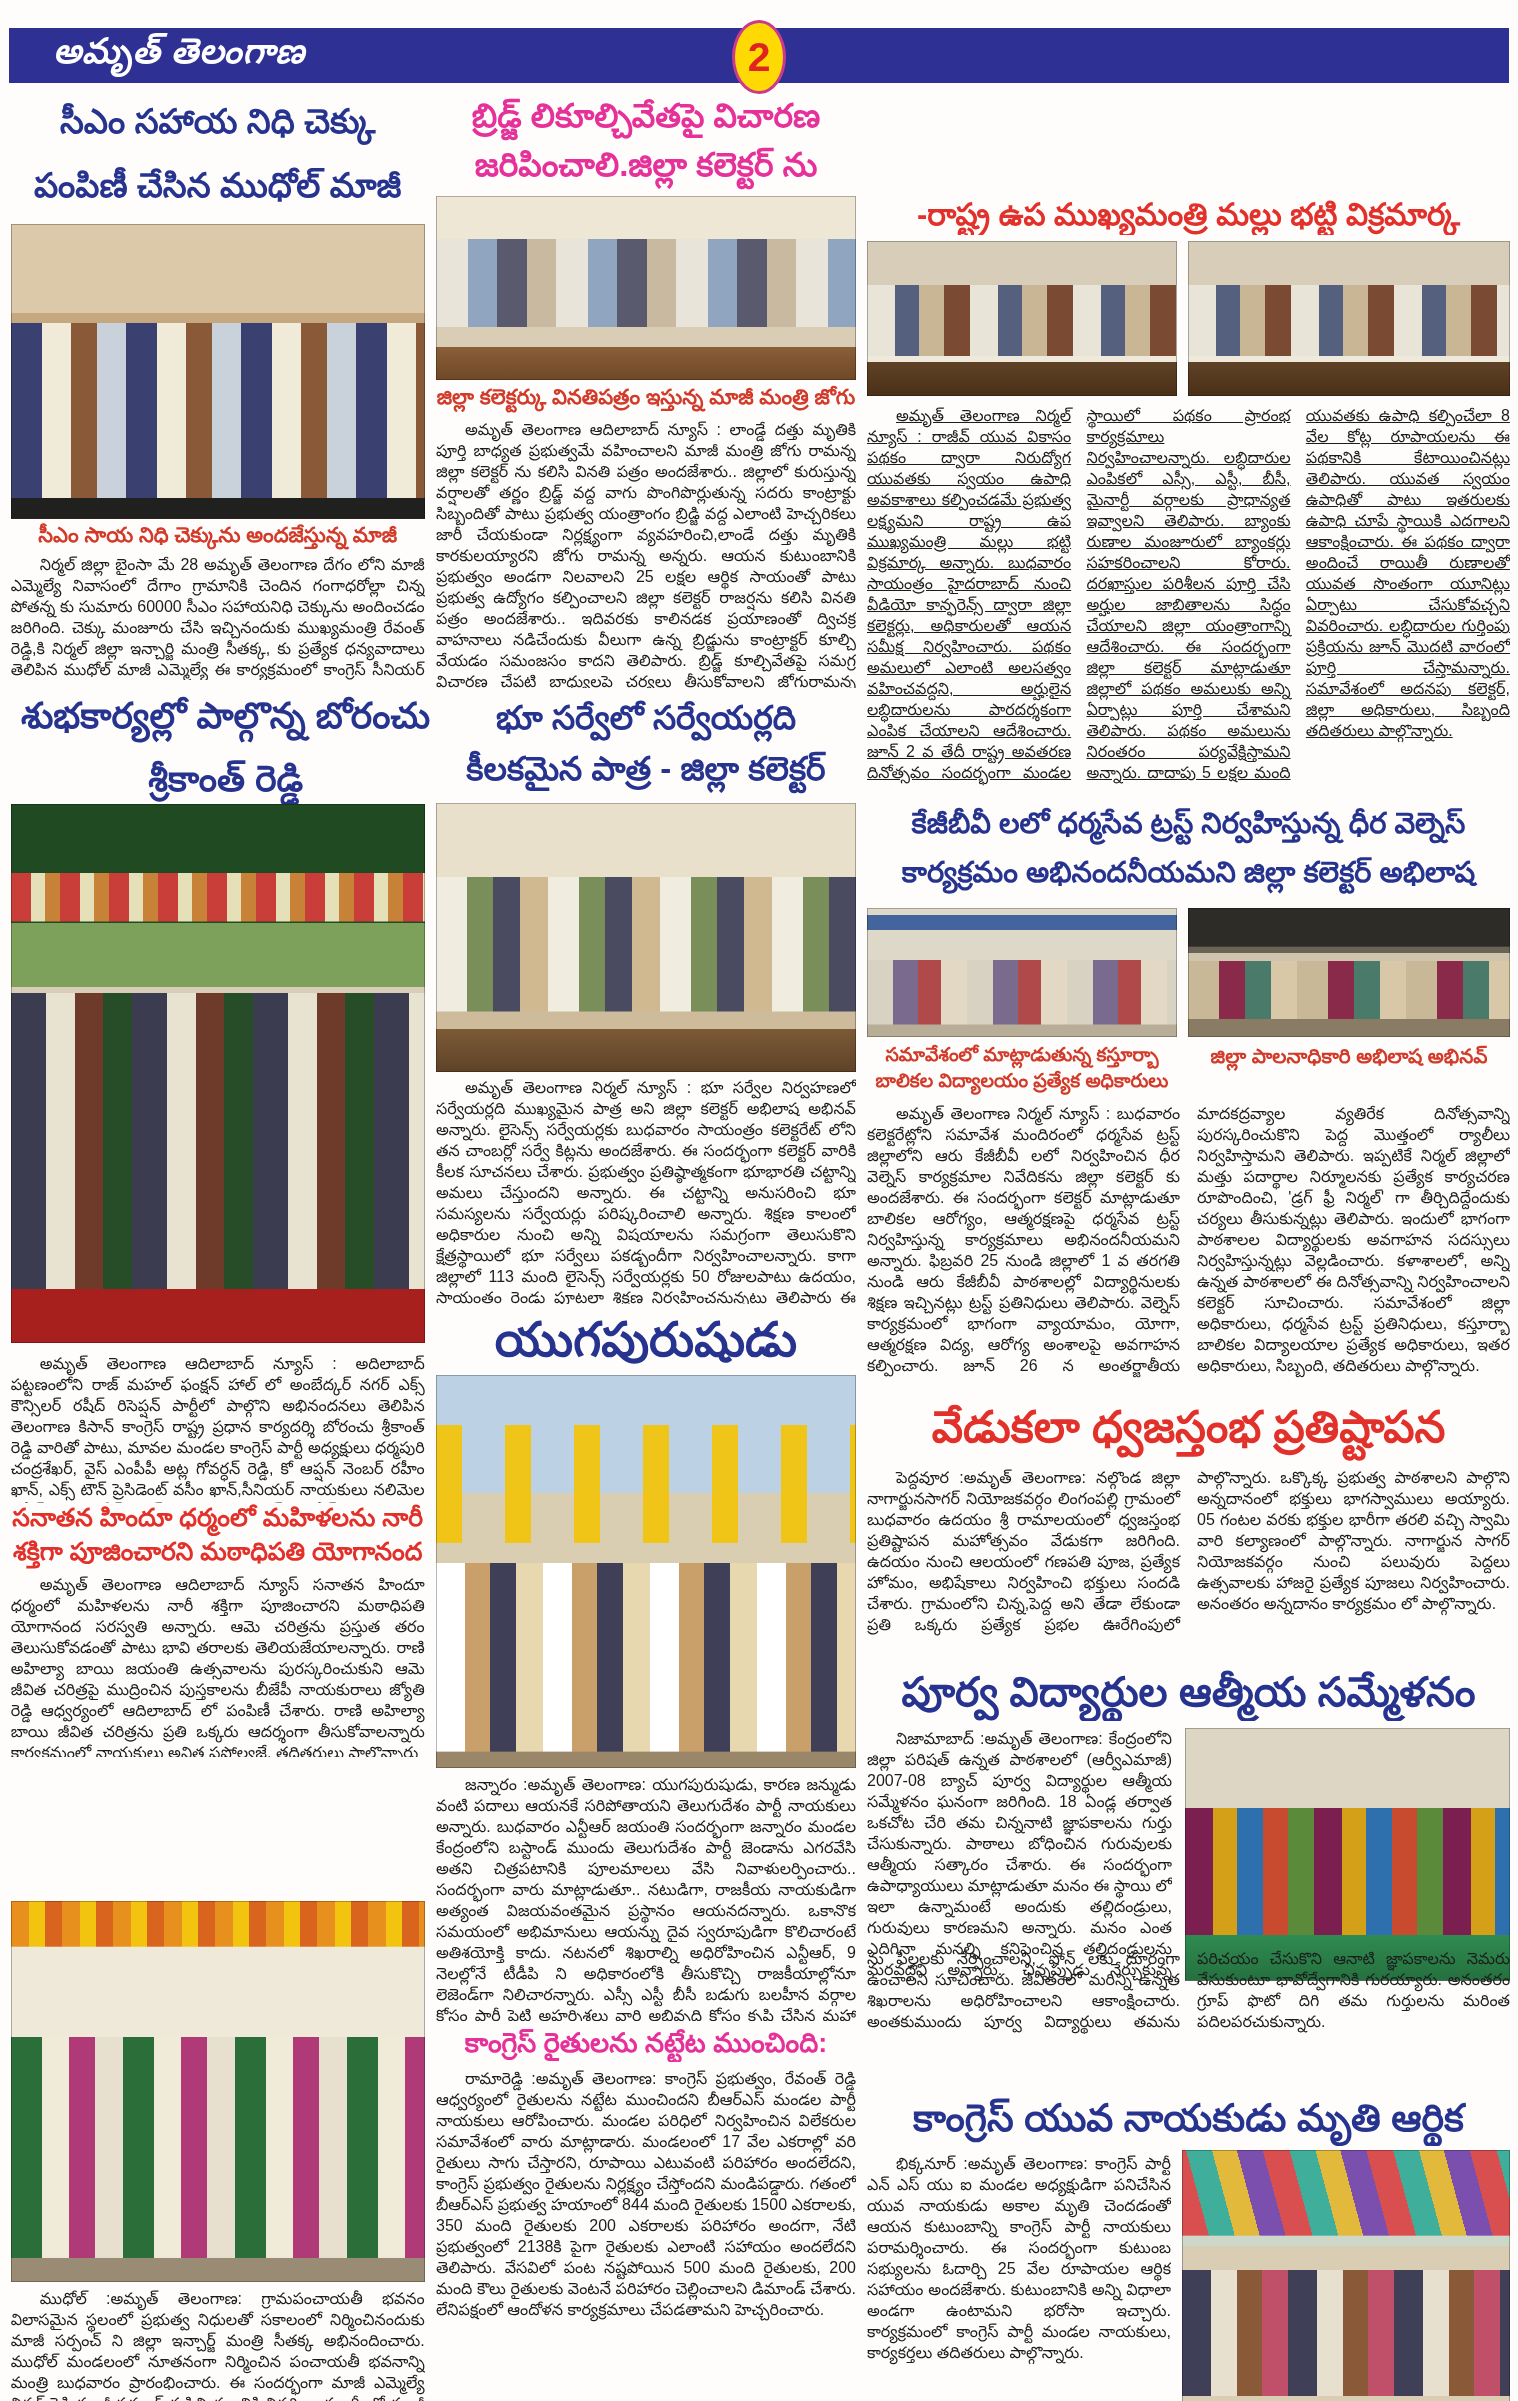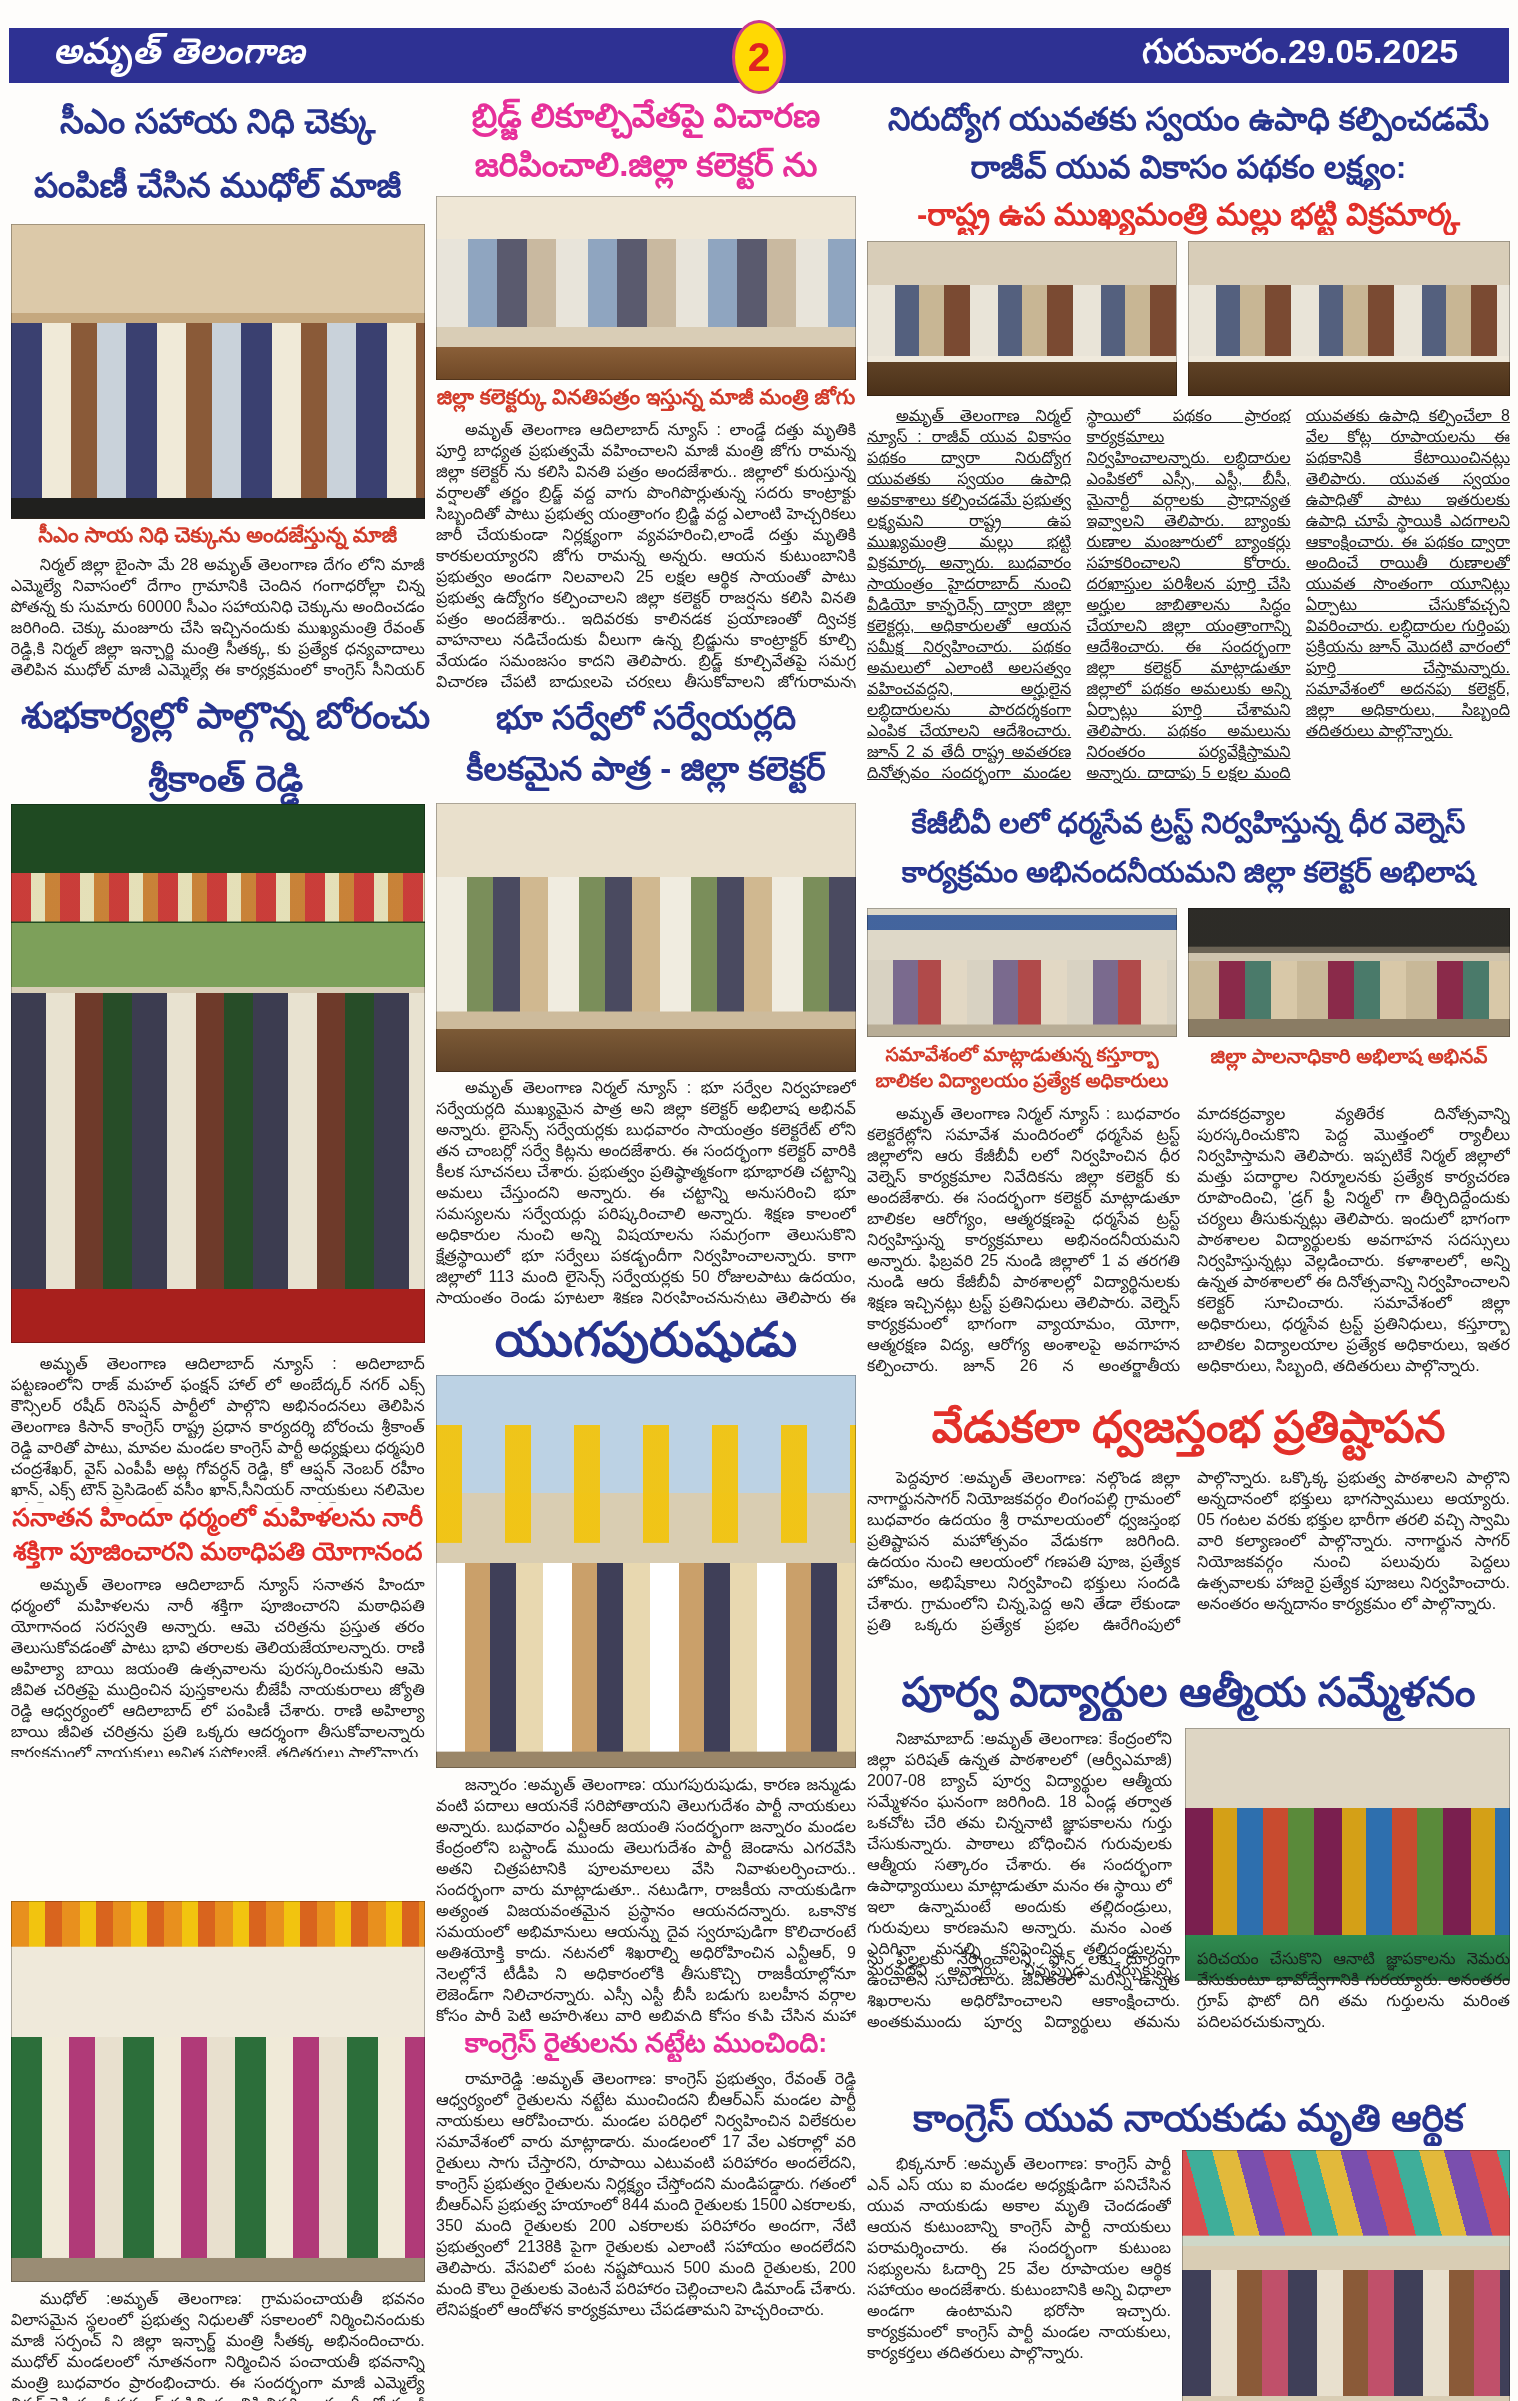--- a/index.html
+++ b/index.html
@@ -135,21 +135,20 @@
 </head>
 <body>
 
 <div class="page">
 
   <header class="masthead">
     <span class="paper-name">అమృత్ తెలంగాణ</span>
     <span class="page-badge">
       <span>2</span>
     </span>
-    <span class="edition-date">గురువారం.29.05.2025</span>
   </header>
 
   <h2 class="hl blue abs" style="left:10.7px;top:89px;width:414px;height:130px;font-size:34px;line-height:64px;">సీఎం సహాయ నిధి చెక్కు పంపిణీ చేసిన ముధోల్ మాజీ ఎమ్మెల్యే జీ విఠల్ రెడ్డి,</h2>
   <div class="photo ph-cheque" style="left:10.7px;top:224px;width:414px;height:295px;"></div>
   <p class="caption abs" style="left:10.7px;top:523px;width:414px;height:28px;font-size:21px;">సీఎం సాయ నిధి చెక్కును అందజేస్తున్న మాజీ ఎమ్మెల్యే విట్టల్ రెడ్డి</p>
   <p class="bodytext abs" style="left:10.7px;top:554px;width:414px;height:126px;">నిర్మల్ జిల్లా బైంసా మే 28 అమృత్ తెలంగాణ దేగం లోని మాజీ ఎమ్మెల్యే నివాసంలో దేగాం గ్రామానికి చెందిన గంగాధరోల్లా చిన్న పోతన్న కు సుమారు 60000 సీఎం సహాయనిధి చెక్కును అందించడం జరిగింది. చెక్కు మంజూరు చేసి ఇచ్చినందుకు ముఖ్యమంత్రి రేవంత్ రెడ్డి,కి నిర్మల్ జిల్లా ఇన్చార్జి మంత్రి సీతక్క, కు ప్రత్యేక ధన్యవాదాలు తెలిపిన ముధోల్ మాజీ ఎమ్మెల్యే ఈ కార్యక్రమంలో కాంగ్రెస్ సీనియర్ నాయకులు సాయిలు, రమేష్, నాని, పాల్గొన్నారు</p>
 
   <h2 class="hl blue abs" style="left:10.7px;top:684px;width:414px;height:129px;font-size:36px;line-height:63px;margin-left:8px;">శుభకార్యల్లో పాల్గొన్న బోరంచు శ్రీకాంత్ రెడ్డి</h2>
   <div class="photo ph-garland" style="left:10.7px;top:804px;width:414px;height:539px;"></div>
   <p class="bodytext abs" style="left:10.7px;top:1353px;width:414px;height:150px;">అమృత్ తెలంగాణ ఆదిలాబాద్ న్యూస్ : అదిలాబాద్ పట్టణంలోని రాజ్ మహల్ ఫంక్షన్ హాల్ లో అంబేద్కర్ నగర్ ఎక్స్ కౌన్సిలర్ రషీద్ రిసెప్షన్ పార్టీలో పాల్గొని అభినందనలు తెలిపిన తెలంగాణ కిసాన్ కాంగ్రెస్ రాష్ట్ర ప్రధాన కార్యదర్శి బోరంచు శ్రీకాంత్ రెడ్డి వారితో పాటు, మావల మండల కాంగ్రెస్ పార్టీ అధ్యక్షులు ధర్మపురి చంద్రశేఖర్, వైస్ ఎంపీపీ అట్ల గోవర్ధన్ రెడ్డి, కో ఆప్షన్ నెంబర్ రహీం ఖాన్, ఎక్స్ టౌన్ ప్రెసిడెంట్ వసీం ఖాన్,సీనియర్ నాయకులు నలిమెల నవీన్ రెడ్డి,ఫిరోజ్ ఖాన్, కొరాటి ప్రభాకర్, అలీమ్ తదితరులు పాల్గొన్నారు</p>
@@ -169,21 +168,20 @@
   <div class="photo ph-survey" style="left:436px;top:803px;width:420px;height:269px;"></div>
   <p class="bodytext abs" style="left:436px;top:1077px;width:420px;height:227px;">అమృత్ తెలంగాణ నిర్మల్ న్యూస్ : భూ సర్వేల నిర్వహణలో సర్వేయర్లది ముఖ్యమైన పాత్ర అని జిల్లా కలెక్టర్ అభిలాష అభినవ్ అన్నారు. లైసెన్స్ సర్వేయర్లకు బుధవారం సాయంత్రం కలెక్టరేట్ లోని తన చాంబర్లో సర్వే కిట్లను అందజేశారు. ఈ సందర్భంగా కలెక్టర్ వారికి కీలక సూచనలు చేశారు. ప్రభుత్వం ప్రతిష్ఠాత్మకంగా భూభారతి చట్టాన్ని అమలు చేస్తుందని అన్నారు. ఈ చట్టాన్ని అనుసరించి భూ సమస్యలను సర్వేయర్లు పరిష్కరించాలి అన్నారు. శిక్షణ కాలంలో అధికారుల నుంచి అన్ని విషయాలను సమగ్రంగా తెలుసుకొని క్షేత్రస్థాయిలో భూ సర్వేలు పకడ్బందీగా నిర్వహించాలన్నారు. కాగా జిల్లాలో 113 మంది లైసెన్స్ సర్వేయర్లకు 50 రోజులపాటు ఉదయం, సాయంత్రం రెండు పూటలా శిక్షణ నిర్వహించనున్నట్లు తెలిపారు ఈ కార్యక్రమంలో ఏడి ల్యాండ్ సర్వేయర్ సుదర్శన్, లైసెన్స్ సర్వేయర్లు, అధికారులు, తదితరులు పాల్గొన్నారు.</p>
 
   <h2 class="hl blue abs" style="left:436px;top:1309px;width:420px;height:61px;font-size:48px;line-height:61px;">యుగపురుషుడు ఎన్టీఆర్</h2>
   <div class="photo ph-ntr" style="left:436px;top:1375px;width:420px;height:393px;"></div>
   <p class="bodytext abs" style="left:436px;top:1774px;width:420px;height:247px;">జన్నారం :అమృత్ తెలంగాణ: యుగపురుషుడు, కారణ జన్ముడు వంటి పదాలు ఆయనకే సరిపోతాయని తెలుగుదేశం పార్టీ నాయకులు అన్నారు. బుధవారం ఎన్టీఆర్ జయంతి సందర్భంగా జన్నారం మండల కేంద్రంలోని బస్టాండ్ ముందు తెలుగుదేశం పార్టీ జెండాను ఎగరవేసి అతని చిత్రపటానికి పూలమాలలు వేసి నివాళులర్పించారు.. సందర్భంగా వారు మాట్లాడుతూ.. నటుడిగా, రాజకీయ నాయకుడిగా అత్యంత విజయవంతమైన ప్రస్థానం ఆయనదన్నారు. ఒకానొక సమయంలో అభిమానులు ఆయన్ను దైవ స్వరూపుడిగా కొలిచారంటే అతిశయోక్తి కాదు. నటనలో శిఖరాల్ని అధిరోహించిన ఎన్టీఆర్, 9 నెలల్లోనే టీడీపి ని అధికారంలోకి తీసుకొచ్చి రాజకీయాల్లోనూ లెజెండ్‌గా నిలిచారన్నారు. ఎస్సీ ఎస్టీ బీసీ బడుగు బలహీన వర్గాల కోసం పార్టీ పెట్టి అహర్నిశలు వారి అభివృద్ధి కోసం కృషి చేసిన మహా నాయకుడు అన్నారు. అలాంటి మహానాయకుని స్మరించుకోవడం ఎంతో అవసరం అన్నారు. కార్యక్రమంలో పార్టీ మండల ప్రధాన కార్యదర్శి, గొల్లపల్లి ప్రసాద్ పట్టణ నాయకులు, నాయక్ చంద్రమౌళి తదితరులు పాల్గొన్నారు.</p>
 
   <h2 class="hl pink abs" style="left:436px;top:2025px;width:420px;height:37px;font-size:27px;line-height:37px;">కాంగ్రెస్ రైతులను నట్టేట ముంచింది: బీఆర్ఎస్ నాయకులు</h2>
   <p class="bodytext abs" style="left:436px;top:2068px;width:420px;height:333px;">రామారెడ్డి :అమృత్ తెలంగాణ: కాంగ్రెస్ ప్రభుత్వం, రేవంత్ రెడ్డి ఆధ్వర్యంలో రైతులను నట్టేట ముంచిందని బీఆర్ఎస్ మండల పార్టీ నాయకులు ఆరోపించారు. మండల పరిధిలో నిర్వహించిన విలేకరుల సమావేశంలో వారు మాట్లాడారు. మండలంలో 17 వేల ఎకరాల్లో వరి రైతులు సాగు చేస్తారని, రూపాయి ఎటువంటి పరిహారం అందలేదని, కాంగ్రెస్ ప్రభుత్వం రైతులను నిర్లక్ష్యం చేస్తోందని మండిపడ్డారు. గతంలో బీఆర్ఎస్ ప్రభుత్వ హయాంలో 844 మంది రైతులకు 1500 ఎకరాలకు, 350 మంది రైతులకు 200 ఎకరాలకు పరిహారం అందగా, నేటి ప్రభుత్వంలో 2138కి పైగా రైతులకు ఎలాంటి సహాయం అందలేదని తెలిపారు. వేసవిలో పంట నష్టపోయిన 500 మంది రైతులకు, 200 మంది కౌలు రైతులకు వెంటనే పరిహారం చెల్లించాలని డిమాండ్ చేశారు. లేనిపక్షంలో ఆందోళన కార్యక్రమాలు చేపడతామని హెచ్చరించారు.</p>
 
-  <h2 class="hl blue abs" style="left:867px;top:95px;width:643px;height:95px;font-size:32px;line-height:48px;">నిరుద్యోగ యువతకు స్వయం ఉపాధి కల్పించడమే రాజీవ్ యువ వికాసం పథకం లక్ష్యం:</h2>
   <h3 class="hl red abs" style="left:867px;top:195px;width:643px;height:40px;font-size:31px;line-height:40px;">-రాష్ట్ర ఉప ముఖ్యమంత్రి మల్లు భట్టి విక్రమార్క</h3>
   <div class="photo ph-meet" style="left:867px;top:241px;width:310px;height:155px;"></div>
   <div class="photo ph-meet" style="left:1188px;top:241px;width:322px;height:155px;"></div>
   <p class="bodytext cols3 abs" style="left:867px;top:405px;width:643px;height:384px;">అమృత్ తెలంగాణ నిర్మల్ న్యూస్ : రాజీవ్ యువ వికాసం పథకం ద్వారా నిరుద్యోగ యువతకు స్వయం ఉపాధి అవకాశాలు కల్పించడమే ప్రభుత్వ లక్ష్యమని రాష్ట్ర ఉప ముఖ్యమంత్రి మల్లు భట్టి విక్రమార్క అన్నారు. బుధవారం సాయంత్రం హైదరాబాద్ నుంచి వీడియో కాన్ఫరెన్స్ ద్వారా జిల్లా కలెక్టర్లు, అధికారులతో ఆయన సమీక్ష నిర్వహించారు. పథకం అమలులో ఎలాంటి అలసత్వం వహించవద్దని, అర్హులైన లబ్ధిదారులను పారదర్శకంగా ఎంపిక చేయాలని ఆదేశించారు. జూన్ 2 వ తేదీ రాష్ట్ర అవతరణ దినోత్సవం సందర్భంగా మండల స్థాయిలో పథకం ప్రారంభ కార్యక్రమాలు నిర్వహించాలన్నారు. లబ్ధిదారుల ఎంపికలో ఎస్సీ, ఎస్టీ, బీసీ, మైనార్టీ వర్గాలకు ప్రాధాన్యత ఇవ్వాలని తెలిపారు. బ్యాంకు రుణాల మంజూరులో బ్యాంకర్లు సహకరించాలని కోరారు. దరఖాస్తుల పరిశీలన పూర్తి చేసి అర్హుల జాబితాలను సిద్ధం చేయాలని జిల్లా యంత్రాంగాన్ని ఆదేశించారు. ఈ సందర్భంగా జిల్లా కలెక్టర్ మాట్లాడుతూ జిల్లాలో పథకం అమలుకు అన్ని ఏర్పాట్లు పూర్తి చేశామని తెలిపారు. పథకం అమలును నిరంతరం పర్యవేక్షిస్తామని అన్నారు. దాదాపు 5 లక్షల మంది యువతకు ఉపాధి కల్పించేలా 8 వేల కోట్ల రూపాయలను ఈ పథకానికి కేటాయించినట్లు తెలిపారు. యువత స్వయం ఉపాధితో పాటు ఇతరులకు ఉపాధి చూపే స్థాయికి ఎదగాలని ఆకాంక్షించారు. ఈ పథకం ద్వారా అందించే రాయితీ రుణాలతో యువత సొంతంగా యూనిట్లు ఏర్పాటు చేసుకోవచ్చని వివరించారు. లబ్ధిదారుల గుర్తింపు ప్రక్రియను జూన్ మొదటి వారంలో పూర్తి చేస్తామన్నారు. సమావేశంలో అదనపు కలెక్టర్, జిల్లా అధికారులు, సిబ్బంది తదితరులు పాల్గొన్నారు.</p>
 
   <h2 class="hl blue abs" style="left:867px;top:799px;width:643px;height:101px;font-size:29px;line-height:49px;">కేజీబీవీ లలో ధర్మసేవ ట్రస్ట్ నిర్వహిస్తున్న ధీర వెల్నెస్ కార్యక్రమం అభినందనీయమని జిల్లా కలెక్టర్ అభిలాష అభినవ్ అన్నారు.</h2>
   <div class="photo ph-kgbv1" style="left:867px;top:908px;width:310px;height:129px;"></div>
   <div class="photo ph-kgbv2" style="left:1188px;top:908px;width:322px;height:129px;"></div>
   <p class="caption abs" style="left:867px;top:1042px;width:310px;height:55px;font-size:19px;line-height:26px;">సమావేశంలో మాట్లాడుతున్న కస్తూర్బా బాలికల విద్యాలయం ప్రత్యేక అధికారులు</p>
   <p class="caption abs" style="left:1188px;top:1045px;width:322px;height:28px;font-size:20px;">జిల్లా పాలనాధికారి అభిలాష అభినవ్</p>

